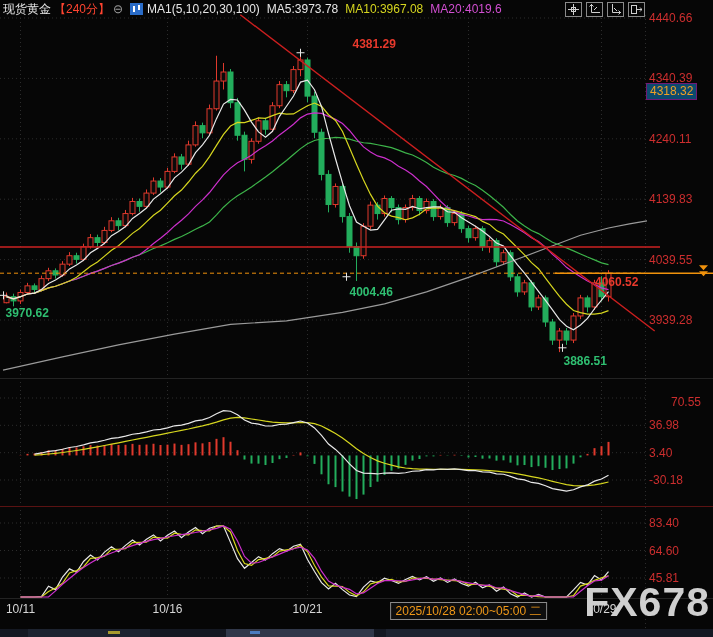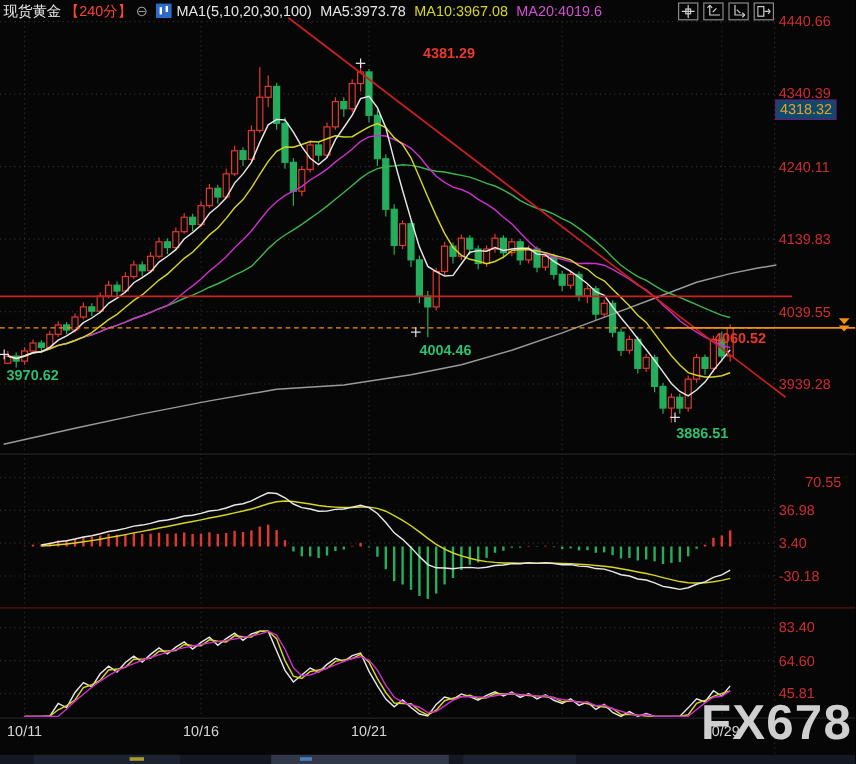--- a/index.html
+++ b/index.html
@@ -413,20 +413,21 @@
       <div class="lbl axis-red" style="left: 649px; top: 395px; margin-left: 22px;">70.55</div>
       <div class="lbl axis-red" style="left: 649px; top: 418.328px;">36.98</div>
       <div class="lbl axis-red" style="left: 649px; top: 445.664px;">3.40</div>
       <div class="lbl axis-red" style="left: 649px; top: 473px;">-30.18</div>
       <div class="lbl axis-red" style="left: 649px; top: 516px;">83.40</div>
       <div class="lbl axis-red" style="left: 649px; top: 543.507px;">64.60</div>
       <div class="lbl axis-red" style="left: 649px; top: 571px;">45.81</div>
       <div class="lbl date-lbl" style="left: 20.5px; top: 602px;">10/11</div>
       <div class="lbl date-lbl" style="left: 167.5px; top: 602px;">10/16</div>
       <div class="lbl date-lbl" style="left: 307.5px; top: 602px;">10/21</div>
+      <div class="lbl date-lbl date-hi" style="left: 468.5px; top: 602px;">2025/10/28 02:00~05:00 二</div>
       <div class="lbl date-lbl" style="left: 601.5px; top: 602px;">10/29</div>
     </div>
 
 
 
   <div class="watermark">FX678</div>
 
   <div class="bottom-bar">
     <div class="seg" style="left:28px;width:122px;background:#1d2330"></div>
     <div class="seg" style="left:108px;width:12px;height:3px;top:2px;background:#a79a2e"></div>

